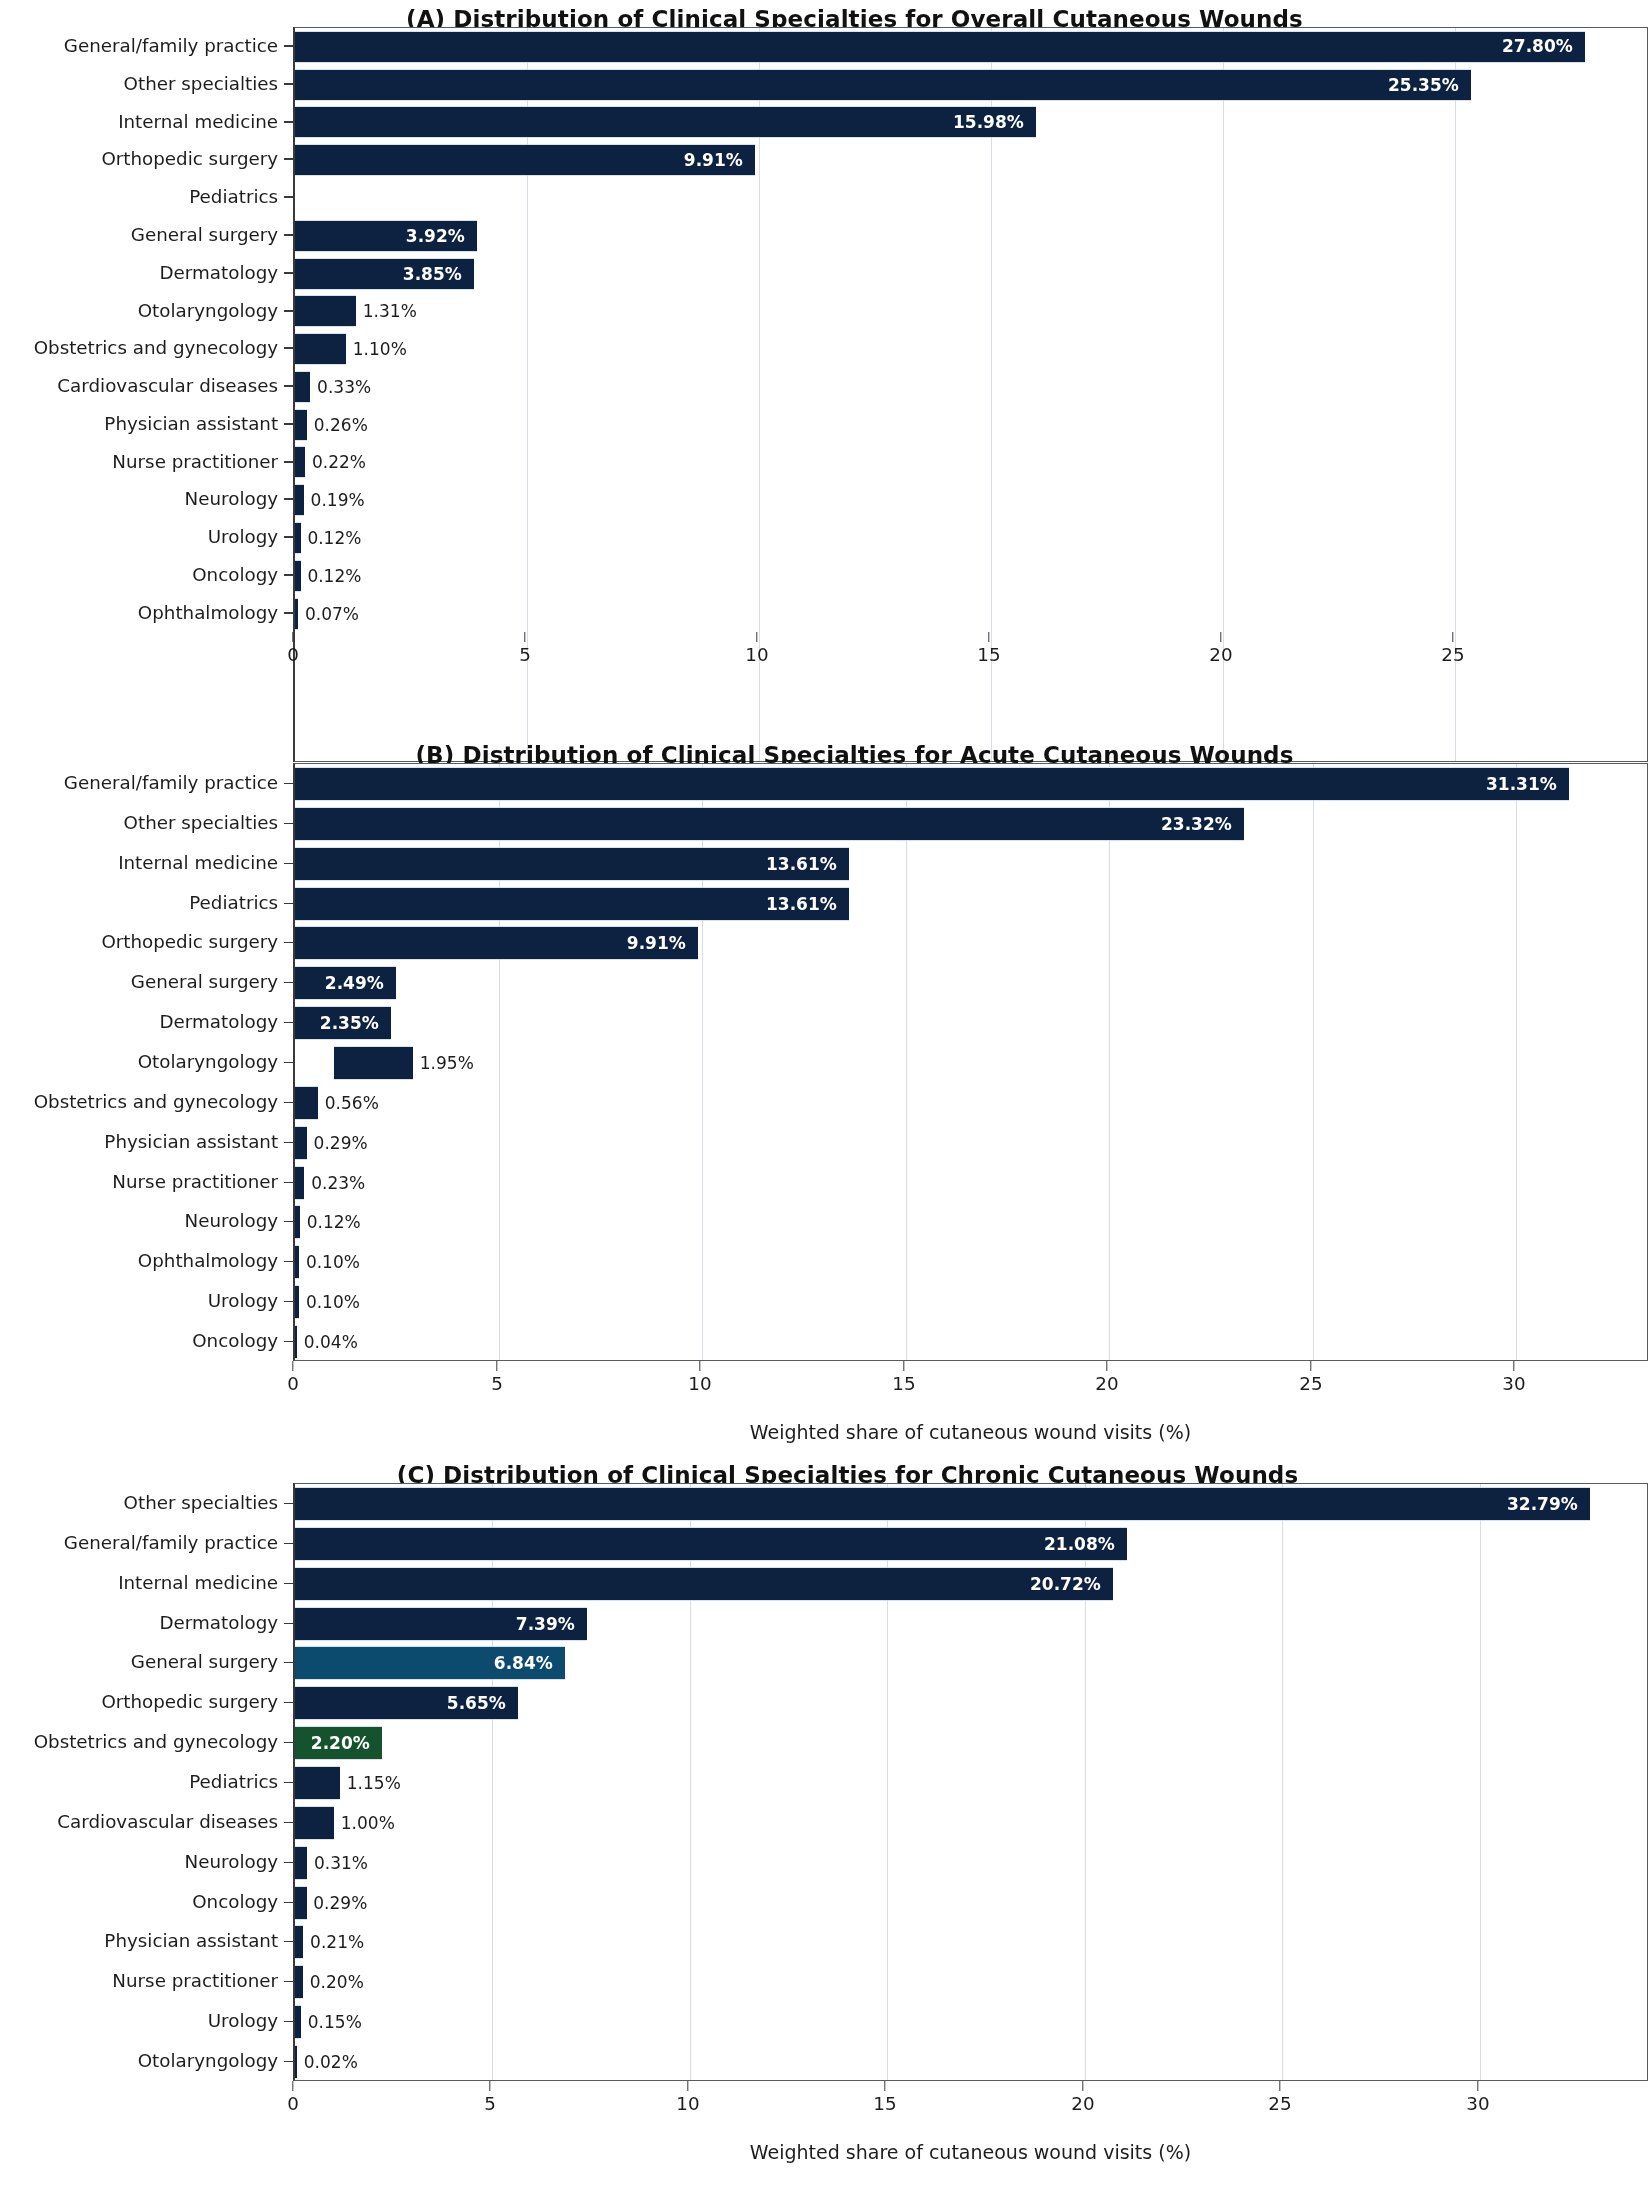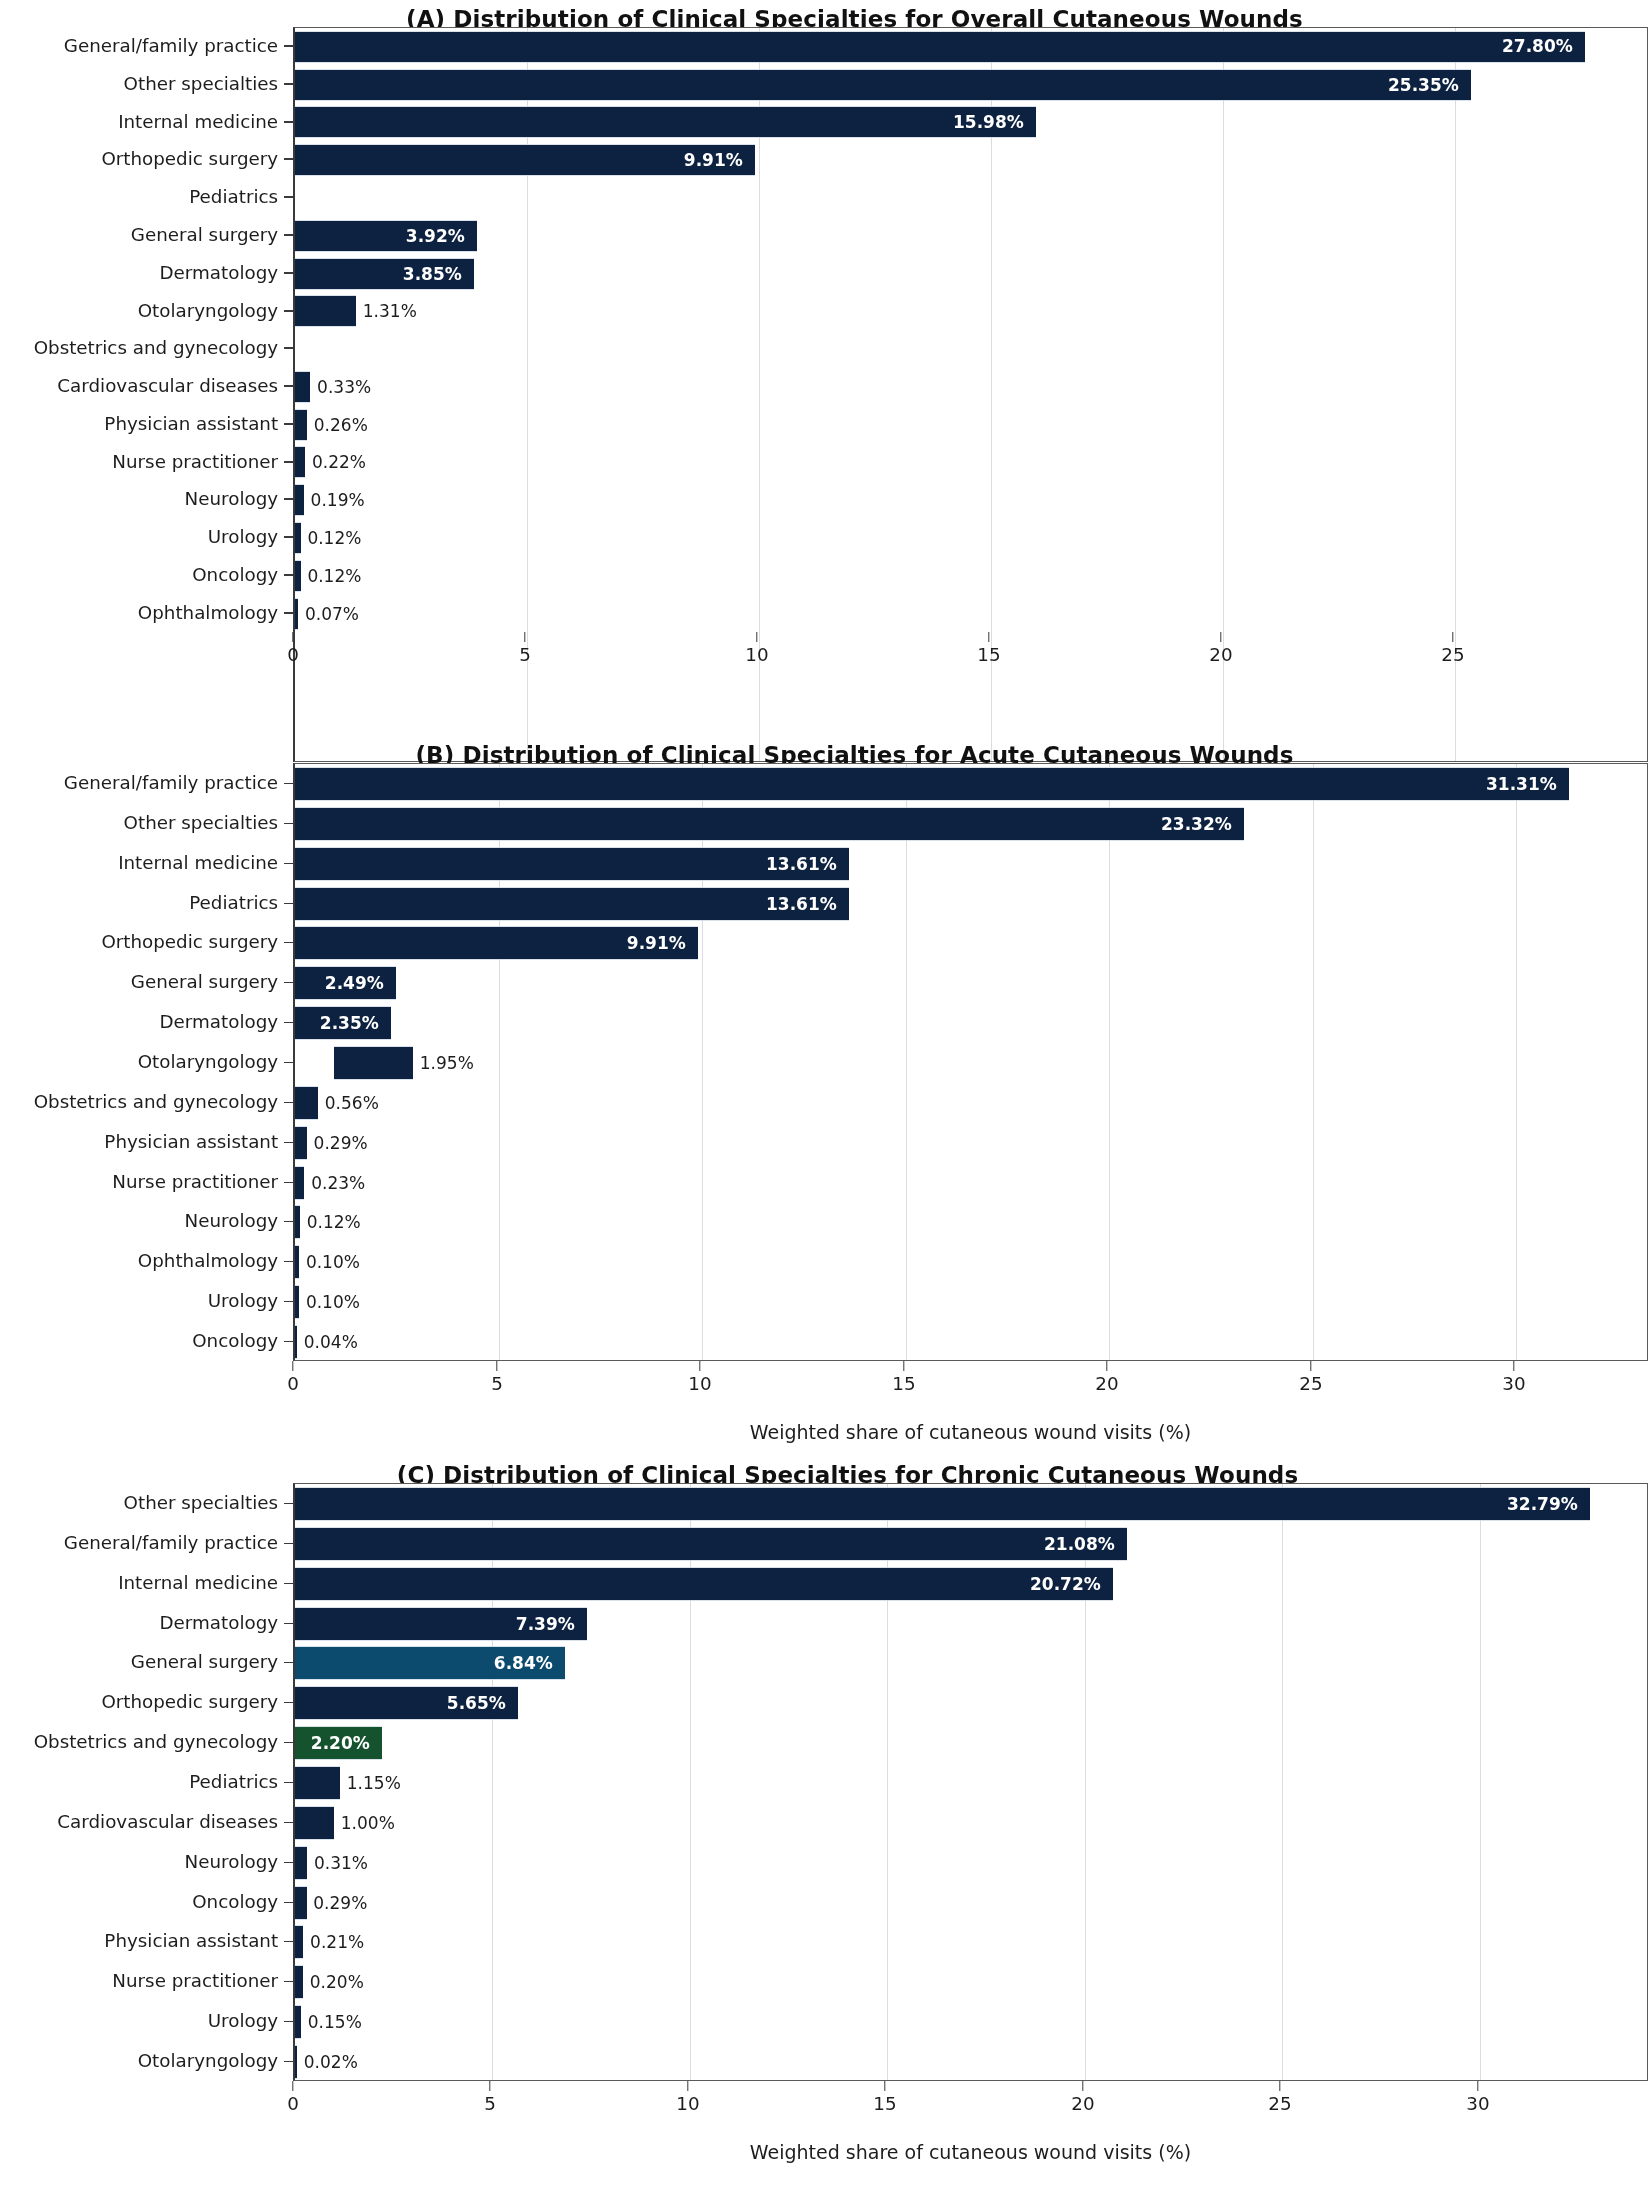--- a/index.html
+++ b/index.html
@@ -276,20 +276,24 @@
                 </div>
               </div>
               <div class="bar-row" style="top: 231px; height: 30px;">
                 <div class="bar" style="width: 179px; background: rgb(13, 34, 64);">
                   <span class="bar-value-in">3.85%</span>
                 </div>
               </div>
               <div class="bar-row" style="top: 268px; height: 30px;">
                 <div class="bar" style="width: 61px; background: rgb(13, 34, 64);"></div>
                 <span class="bar-value-out">1.31%</span>
+              </div>
+              <div class="bar-row" style="top: 306px; height: 30px;">
+                <div class="bar" style="width: 51px; background: rgb(13, 34, 64);"></div>
+                <span class="bar-value-out">1.10%</span>
               </div>
               <div class="bar-row" style="top: 344px; height: 30px;">
                 <div class="bar" style="width: 15.3px; background: rgb(13, 34, 64);"></div>
                 <span class="bar-value-out">0.33%</span>
               </div>
               <div class="bar-row" style="top: 382px; height: 30px;">
                 <div class="bar" style="width: 12px; background: rgb(13, 34, 64);"></div>
                 <span class="bar-value-out">0.26%</span>
               </div>
               <div class="bar-row" style="top: 419px; height: 30px;">

